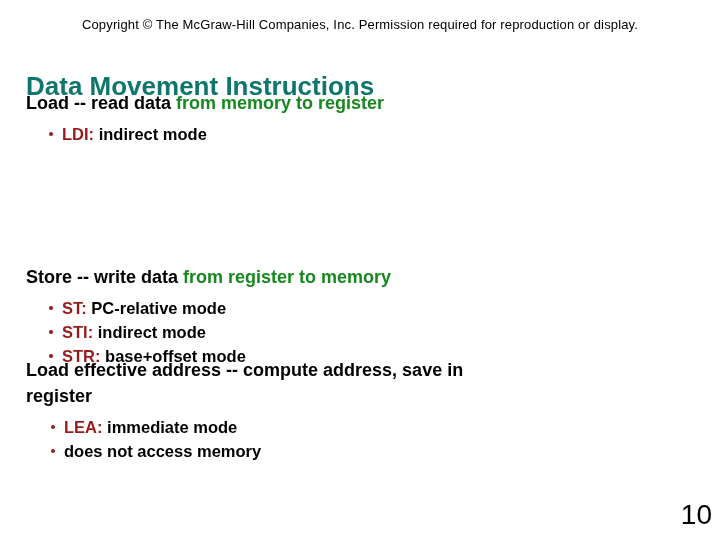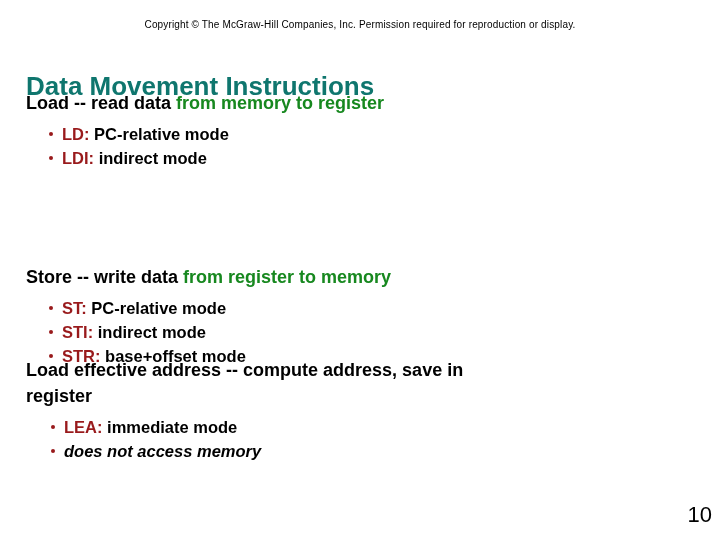--- a/index.html
+++ b/index.html
@@ -23,21 +23,21 @@
     background: #ffffff;
   }
 
   
   .copyright {
     position: absolute;
     top: 20px;
     left: 0;
     width: 720px;
     text-align: center;
-    font-size: 10px;
+    font-size: 13px;
     line-height: 10px;
     color: #000000;
     letter-spacing: 0.15px;
     white-space: nowrap;
   }
 
   
   .slide-title {
     position: absolute;
     top: 54px;
@@ -96,55 +96,51 @@
     top: 10px;
     width: 4px;
     height: 4px;
     border-radius: 50%;
     background: #991a1c;
   }
   ul.bullets li .code {
     color: #991a1c;
   }
   ul.bullets li.italic {
-    font-style: italic;
   }
 
   
   .block-lea ul.bullets li { padding-left: 38px; }
   .block-lea ul.bullets li::before { left: 25px; }
 
   
   .page-number {
     position: absolute;
     right: 8px;
     bottom: 12px;
-    font-size: 22px;
+    font-size: 28px;
     line-height: 26px;
     color: #000000;
     font-weight: normal;
   }
 </style>
 </head>
 <body>
 
 <div class="slide">
 
   <div class="copyright">Copyright © The McGraw-Hill Companies, Inc. Permission required for reproduction or display.</div>
 
   <h1 class="slide-title">Data Movement Instructions</h1>
 
   <div class="block block-load">
     <div class="heading">
       <span>Load -- read data </span><span class="green">from memory to register</span>
     </div>
     <ul class="bullets">
-      <li>
-        <span class="code">LD:</span><span> PC-relative mode</span>
-      </li>
       <li>
         <span class="code">LDI:</span><span> indirect mode</span>
       </li>
     </ul>
   </div>
 
   <div class="block block-store">
     <div class="heading">
       <span>Store -- write data </span><span class="green">from register to memory</span>
     </div>

